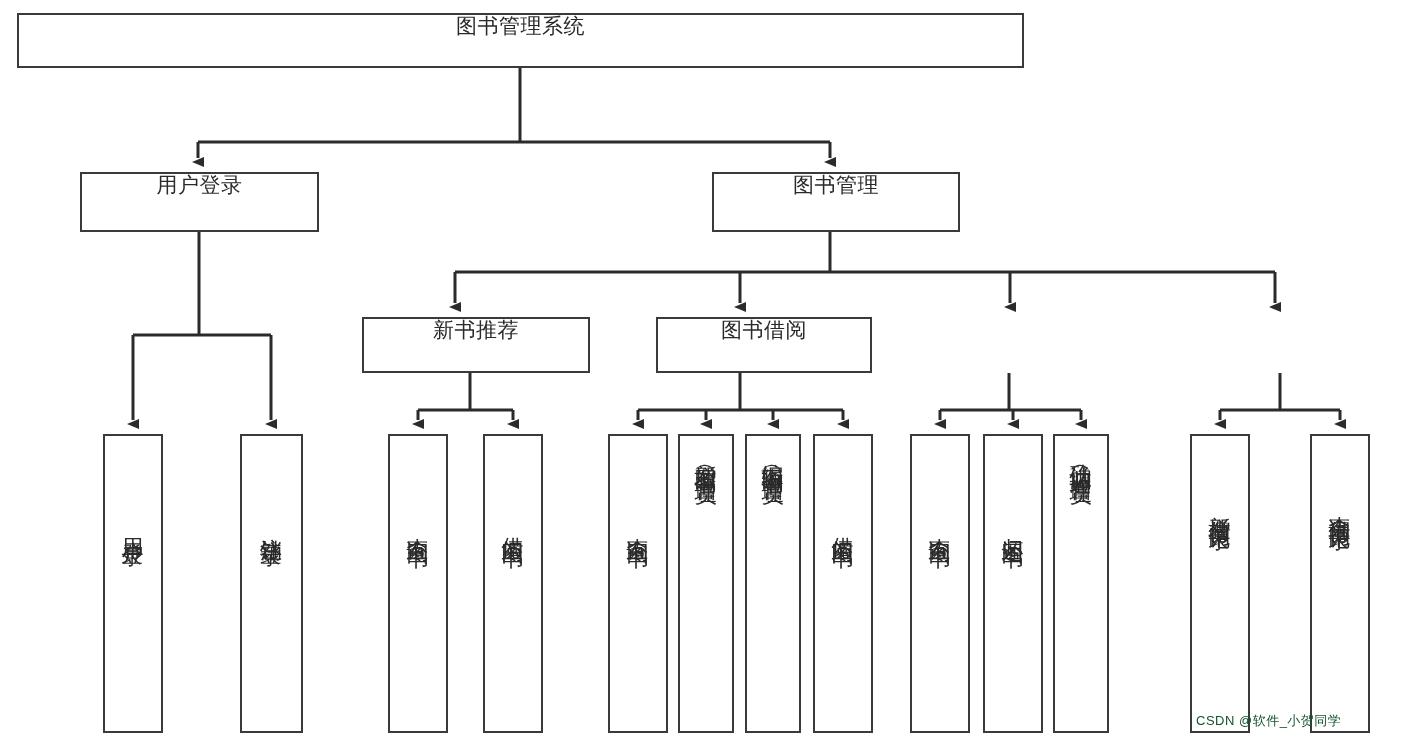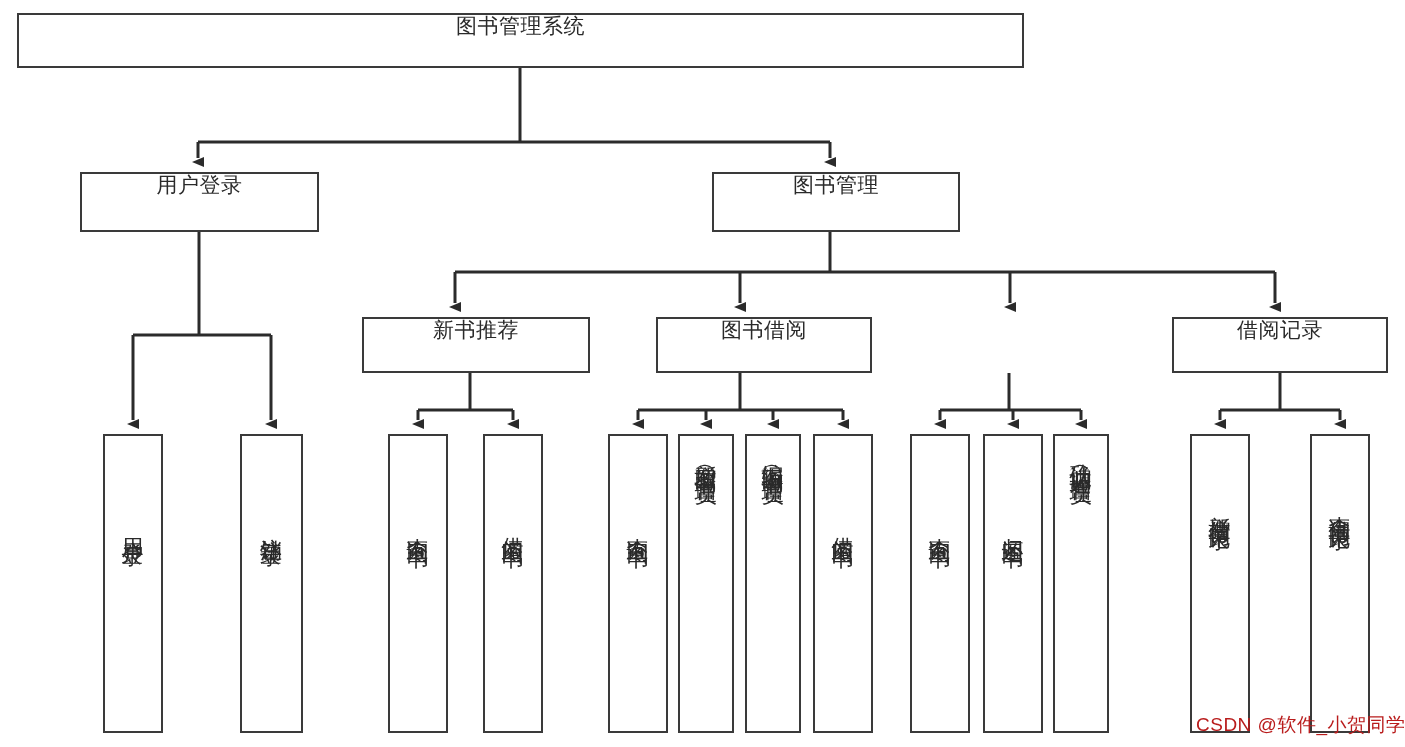--- a/index.html
+++ b/index.html
@@ -61,22 +61,22 @@
     padding-top: 78px;
   }
   .node.vert.mid2 .label {
     padding-top: 56px;
   }
   .node.vert.top .label {
     padding-top: 4px;
   }
   .watermark {
     position: absolute;
-    font-size: 19px;
-    color: #b91c1c;
+    font-size: 13px;
+    color: #14532d;
     white-space: nowrap;
     letter-spacing: 0.5px;
   }
 </style>
 </head>
 <body>
 
 <div id="canvas">
 
   <svg id="wires" viewBox="0 0 1405 747" xmlns="http://www.w3.org/2000/svg">
@@ -141,23 +141,20 @@
   <div class="node horiz" id="l2-1" style="left: 712px; top: 172px; width: 248px; height: 60px;">
     <span class="label">图书管理</span>
   </div>
 
   <div class="node horiz" id="l3-0" style="left: 362px; top: 317px; width: 228px; height: 56px;">
     <span class="label">新书推荐</span>
   </div>
   <div class="node horiz" id="l3-1" style="left: 632px; top: 317px; width: 216px; height: 56px; margin-left: 24px;">
     <span class="label">图书借阅</span>
   </div>
-  <div class="node horiz" id="l3-3" style="left: 1172px; top: 317px; width: 216px; height: 56px;">
-    <span class="label">借阅记录</span>
-  </div>
 
   <div class="node vert mid" id="lf-0" style="left: 103px; top: 434px; width: 60px; height: 299px;">
     <span class="label">用户登录</span>
   </div>
   <div class="node vert mid" id="lf-1" style="left: 240px; top: 434px; width: 63px; height: 299px;">
     <span class="label">注销登录</span>
   </div>
   <div class="node vert mid" id="lf-2" style="left: 388px; top: 434px; width: 60px; height: 299px;">
     <span class="label">查询图书</span>
   </div>

